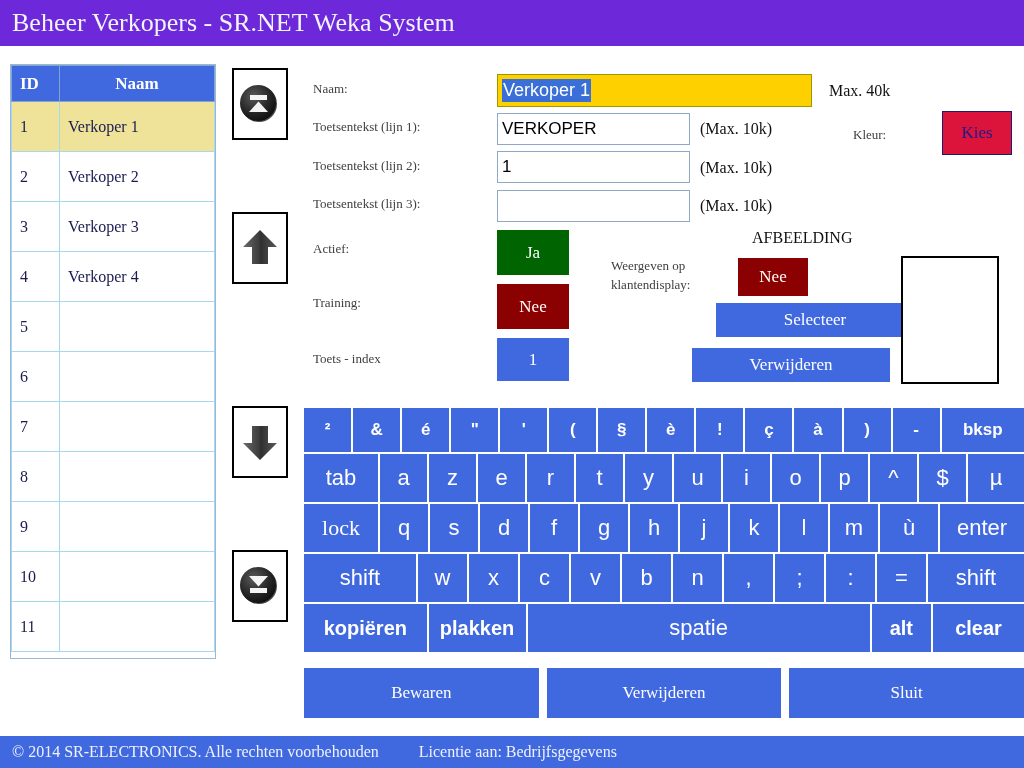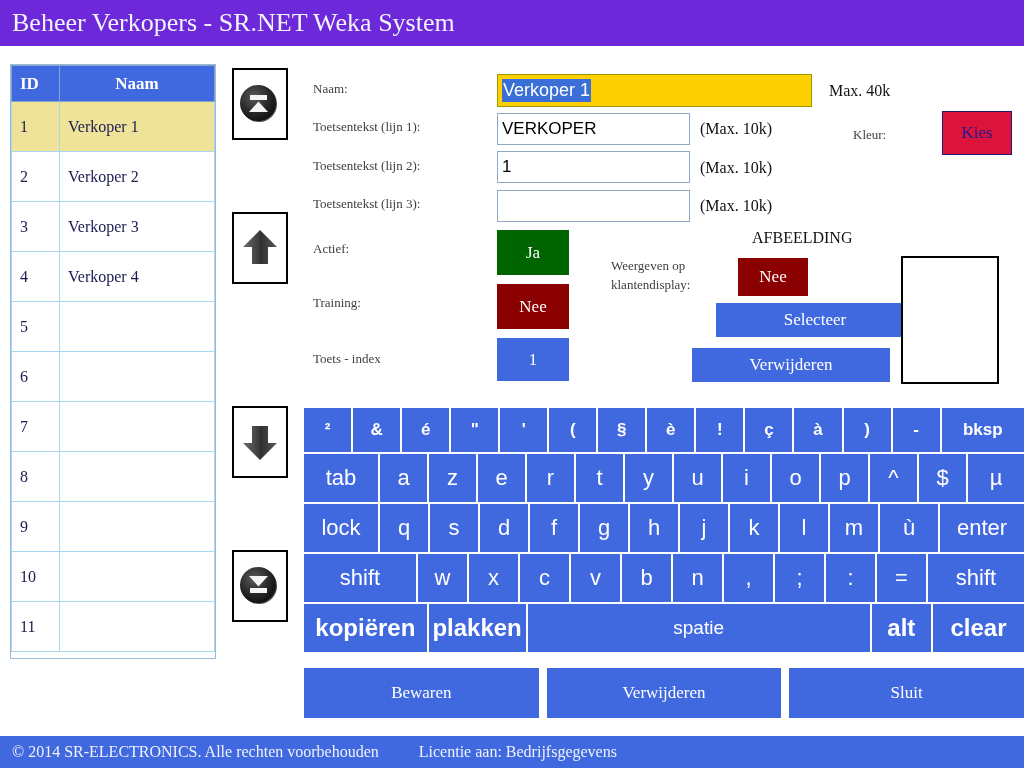--- a/index.html
+++ b/index.html
@@ -226,22 +226,22 @@
     display: flex;
     align-items: center;
     justify-content: center;
     box-sizing: border-box;
     cursor: pointer;
     user-select: none;
   }
   #row1 .key { height: 44px; font-size: 17px; font-weight: bold; }
   #row2 .key, #row3 .key { height: 48px; font-size: 22px; text-align: center; }
   #row4 .key { height: 48px; font-size: 22px; }
-  #row5 .key { height: 48px; font-size: 24px; font-weight: bold; }
-  #row5 .key.sp { font-size: 19px; font-weight: normal; }
+  #row5 .key { height: 48px; font-size: 20px; font-weight: bold; }
+  #row5 .key.sp { font-size: 22px; font-weight: normal; }
 
   
   #actionbar {
     position: absolute;
     left: 304px; top: 668px;
     width: 720px;
     display: flex;
     gap: 8px;
   }
   #actionbar .abtn {
@@ -484,21 +484,21 @@
       <div class="key" style="width: 47px;">y</div>
       <div class="key" style="width: 47px;">u</div>
       <div class="key" style="width: 47px;">i</div>
       <div class="key" style="width: 47px;">o</div>
       <div class="key" style="width: 47px;">p</div>
       <div class="key" style="width: 47px;">^</div>
       <div class="key" style="width: 47px;">$</div>
       <div class="key" style="width: 56px;">µ</div>
     </div>
   <div class="krow" id="row3">
-      <div class="key" style="width: 74px;">lock</div>
+      <div class="key" style="width: 74px; font-family: Liberation Serif, serif;">lock</div>
       <div class="key" style="width: 48px;">q</div>
       <div class="key" style="width: 48px;">s</div>
       <div class="key" style="width: 48px;">d</div>
       <div class="key" style="width: 48px;">f</div>
       <div class="key" style="width: 48px;">g</div>
       <div class="key" style="width: 48px;">h</div>
       <div class="key" style="width: 48px;">j</div>
       <div class="key" style="width: 48px;">k</div>
       <div class="key" style="width: 48px;">l</div>
       <div class="key" style="width: 48px;">m</div>

